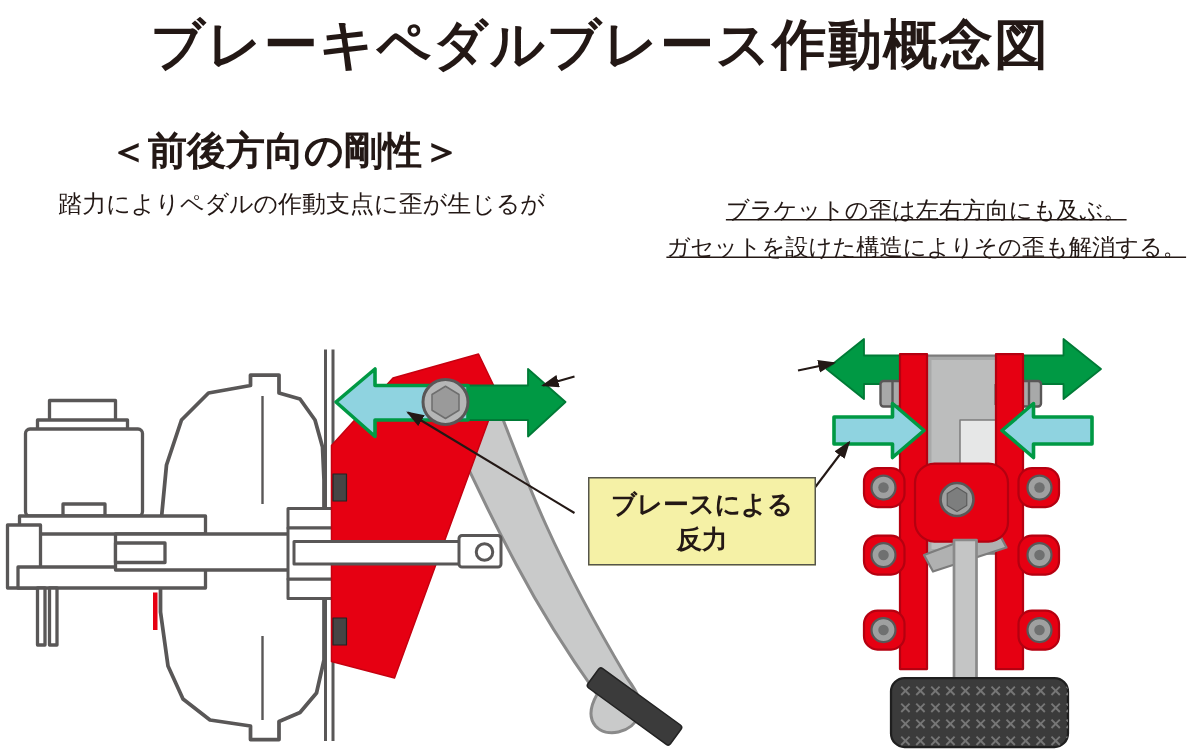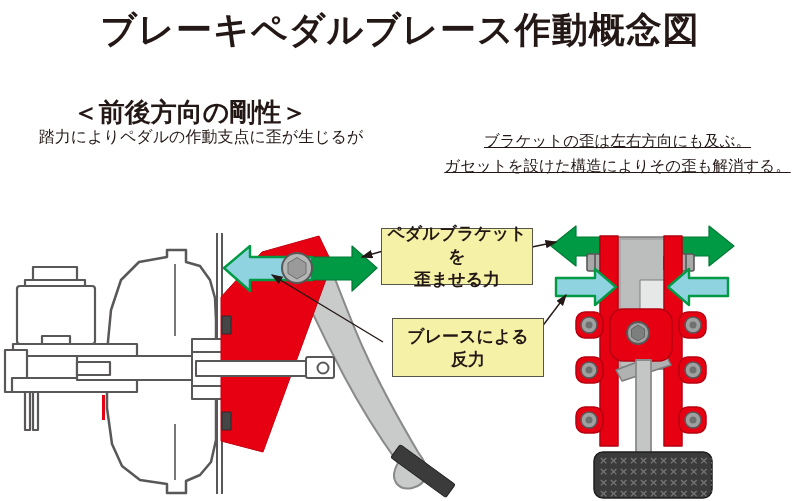--- a/index.html
+++ b/index.html
@@ -2,21 +2,21 @@
 <html><head>
 <meta charset="utf-8">
 <style>
   * { margin:0; padding:0; box-sizing:border-box; }
   html,body { width:800px; height:501px; background:#ffffff; overflow:hidden;
               font-family:"Liberation Sans","DejaVu Sans",sans-serif; color:#231815; }
   .stage { position:relative; width:800px; height:501px; background:#fff; }
   .title { position:absolute; top:6px; left:0; width:800px; text-align:center;
            font-size:36px; font-weight:700; letter-spacing:1px; color:#231815; }
   .col-head { position:absolute; font-size:26px; font-weight:700; text-align:center; color:#231815; }
-  .col-head.left { top:95px; left:20px; width:340px;text-align:center; }
+  .col-head.left { top:83px; left:20px; width:340px;text-align:center; }
   .col-head.right { top:85px; left:445px; width:345px; }
   .col-desc { position:absolute; text-align:center; font-size:15.5px; font-weight:500;
               line-height:25px; color:#231815; }
   .col-desc.left { top:124px; left:16px; width:370px; font-size:16px; }
   .col-desc.right { top:128px; left:440px; width:355px;text-decoration:underline; }
   .callout { position:absolute; background:#f5f1a6; border:1.6px solid #55554a;
              display:flex; flex-direction:column; justify-content:center; align-items:center;
              font-size:17px; font-weight:700; line-height:23px; color:#231815; text-align:center; }
   .callout.c1 { left:381px; top:228px; width:152px; height:57px; }
   .callout.c2 { left:381px; top:318px; width:152px; height:59px;margin-left:11px; }
@@ -195,22 +195,18 @@
   <div class="col-head left">＜前後方向の剛性＞</div>
   <div class="col-desc left">
     <div>踏力によりペダルの作動支点に歪が生じるが</div>
   </div>
 
   <div class="col-desc right">
     <div>ブラケットの歪は左右方向にも及ぶ。</div>
     <div>ガセットを設けた構造によりその歪も解消する。</div>
   </div>
 
-  <div class="callout c1">
-    <div>ペダルブラケットを</div>
-    <div>歪ませる力</div>
-  </div>
   <div class="callout c2">
     <div>ブレースによる</div>
     <div>反力</div>
   </div>
 
 </div>
 
 </body></html>

